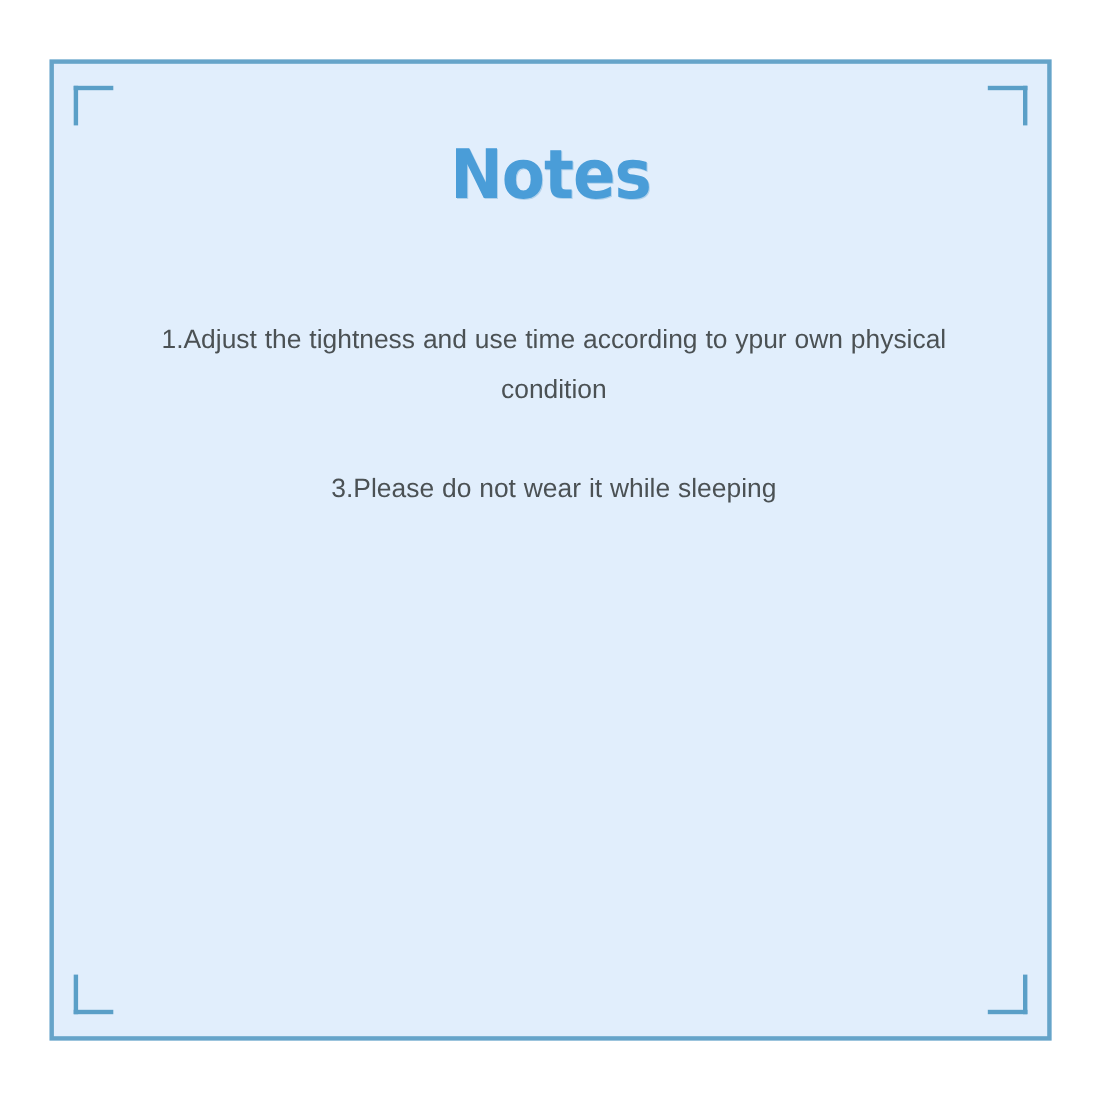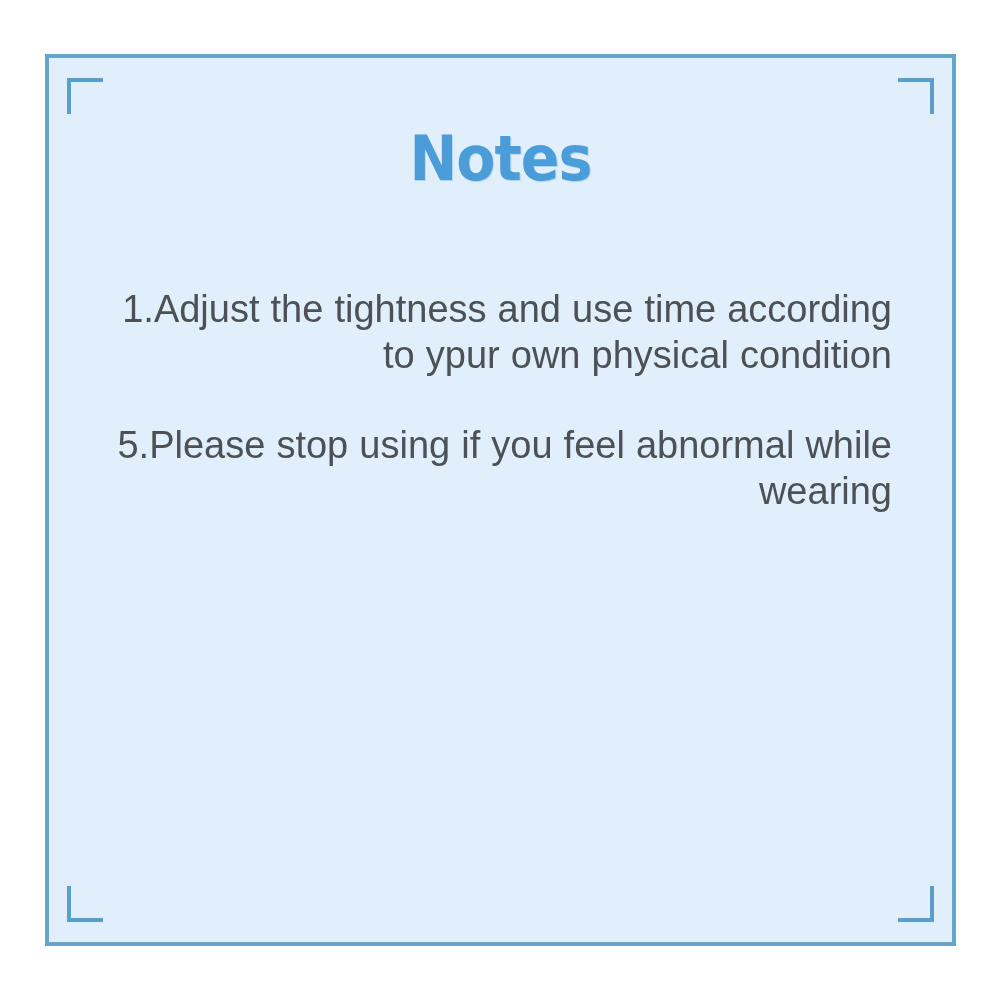--- a/index.html
+++ b/index.html
@@ -90,24 +90,24 @@
   .notes-body {
     position: absolute;
     left: 66px;
     right: 60px;
     top: 228px;
   }
 
   .note-item {
     color: #4b5154;
     font-family: "Liberation Sans", sans-serif;
-    font-size: 38px;
+    font-size: 24px;
     line-height: 46px;
     margin: 0 0 44px 0;
-    text-align: right;
+    text-align: center;
     letter-spacing: 0px;
     word-spacing: 0.5px;
   }
   .note-item:last-child {
     margin-bottom: 0;
   }
 </style>
 </head>
 <body>
 
@@ -117,17 +117,17 @@
 
     <div class="corner corner-tl"></div>
     <div class="corner corner-tr"></div>
     <div class="corner corner-bl"></div>
     <div class="corner corner-br"></div>
 
     <div class="notes-title">Notes</div>
 
     <div class="notes-body">
       <p class="note-item">1.Adjust the tightness and use time according to ypur own physical condition</p>
-      <p class="note-item">5.Please stop using if you feel abnormal while wearing</p>
+      <p class="note-item">3.Please do not wear it while sleeping</p>
     </div>
 
   </div>
 </div>
 
 </body></html>

